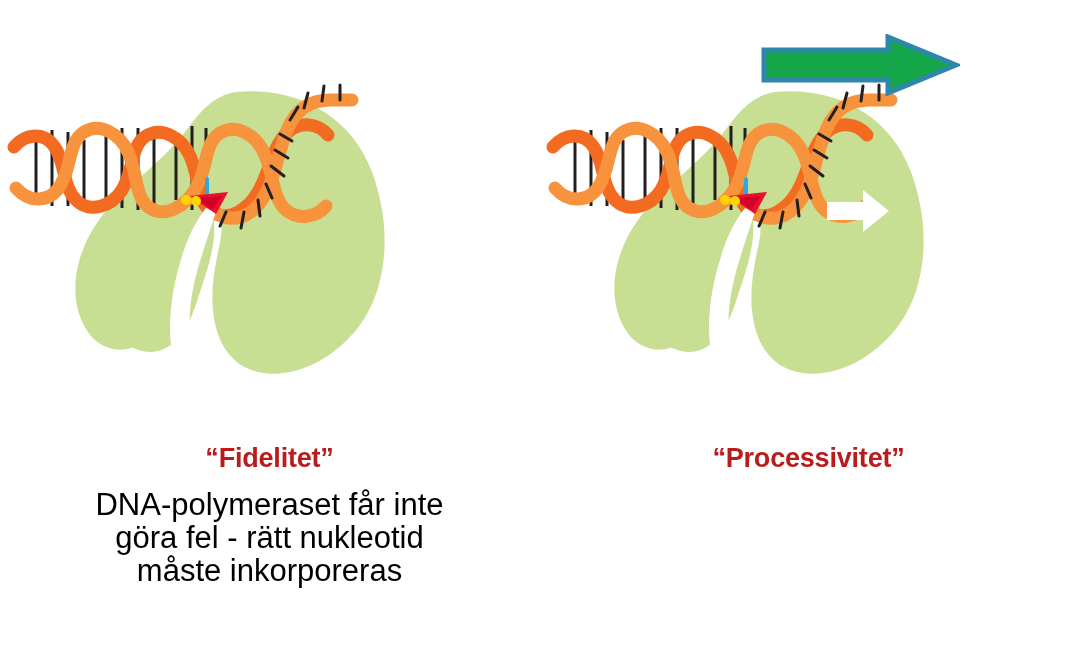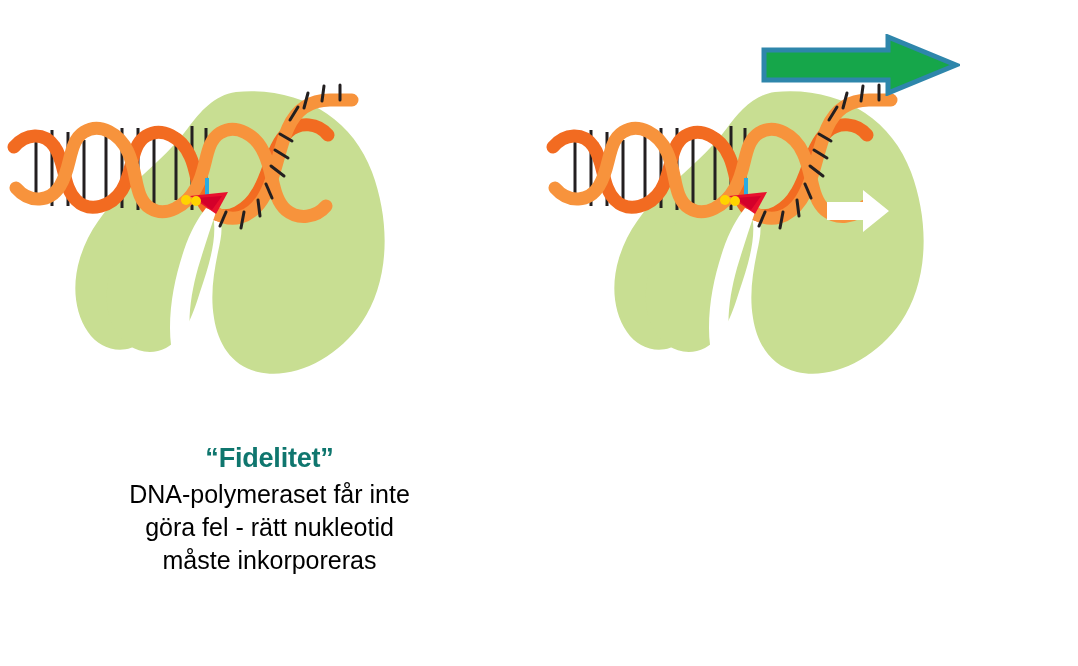--- a/index.html
+++ b/index.html
@@ -48,25 +48,25 @@
     left: 0;
     top: 440px;
     width: 539px;
     text-align: center;
   }
   .caption-title {
     font-size: 27px;
     font-weight: bold;
     line-height: 36px;
     letter-spacing: -0.2px;
-    margin: 0 0 2px 0;
-    color: #0f766e;
+    margin: 0 0 12px 0;
+    color: #b91c1c;
   }
   .caption-body {
-    font-size: 25px;
+    font-size: 31px;
     font-weight: normal;
     line-height: 33px;
     margin: 0 auto;
     color: #000000;
     white-space: pre-line;
   }
   .caption-left .caption-body  { width: 400px; }
   .caption-right .caption-body { width: 460px; }
 
   .arrow-banner {
@@ -287,20 +287,21 @@
                    L 324 190
                    L 350 211
                    L 324 232
                    L 324 220
                    L 288 220 Z" fill="#FFFFFF"></path>
         </g>
       </svg>
     </div>
 
     <div class="caption caption-right">
+      <div class="caption-title">“Processivitet”</div>
     </div>
   </div>
 
   <div class="arrow-banner">
     <svg viewBox="0 0 200 62" xmlns="http://www.w3.org/2000/svg">
       <path d="M 4 16
                L 128 16
                L 128 3
                L 196 31
                L 128 59

